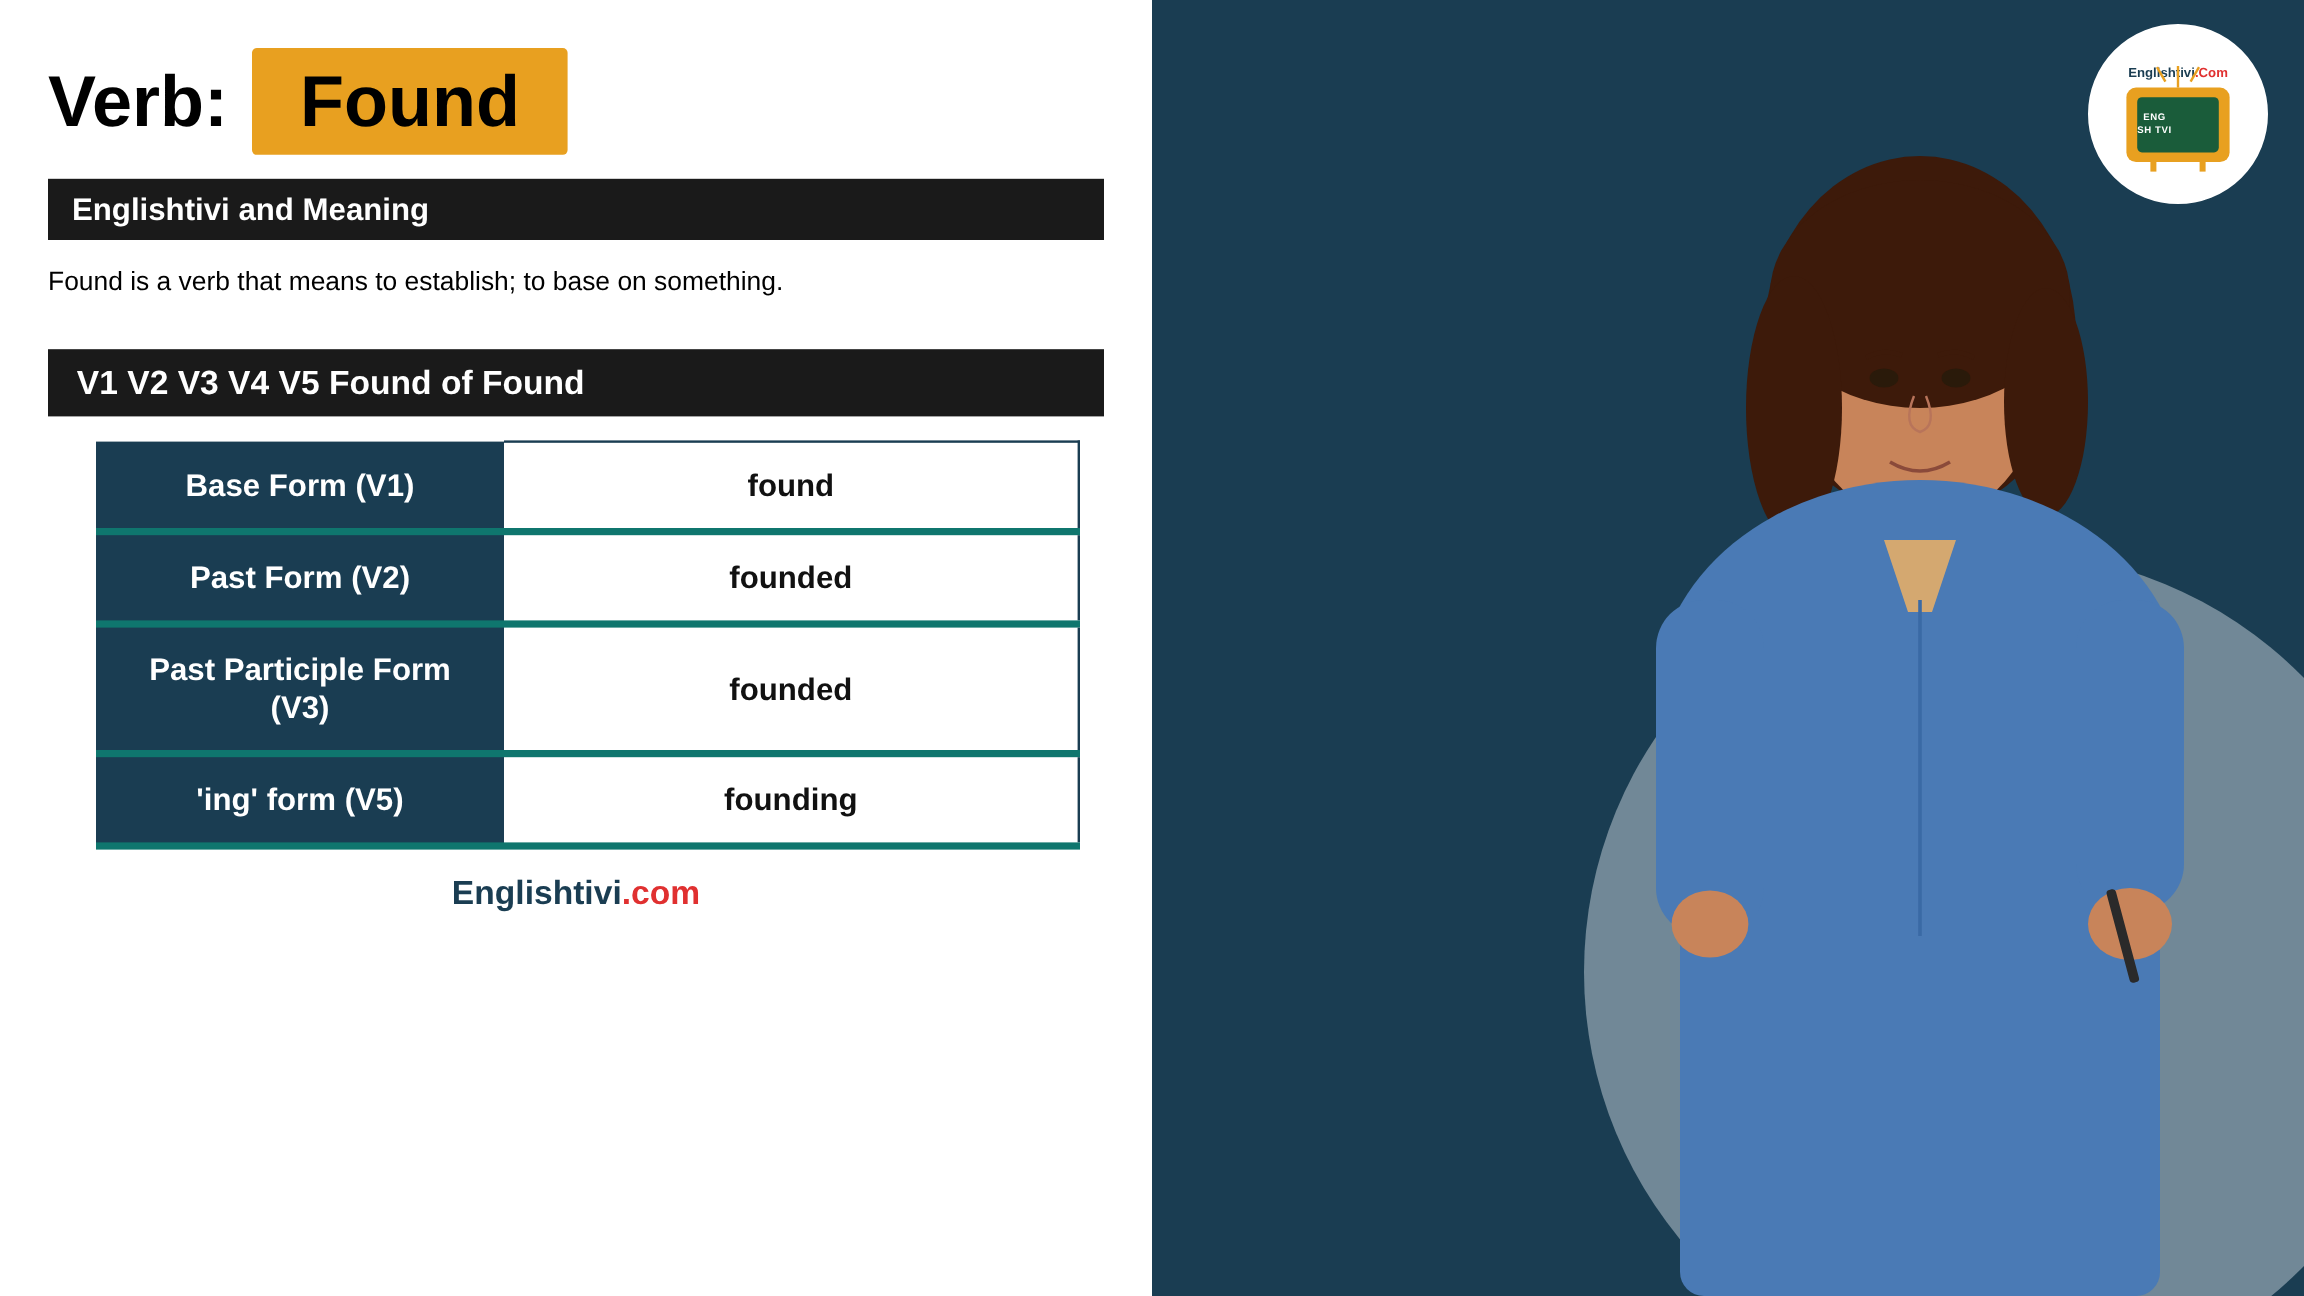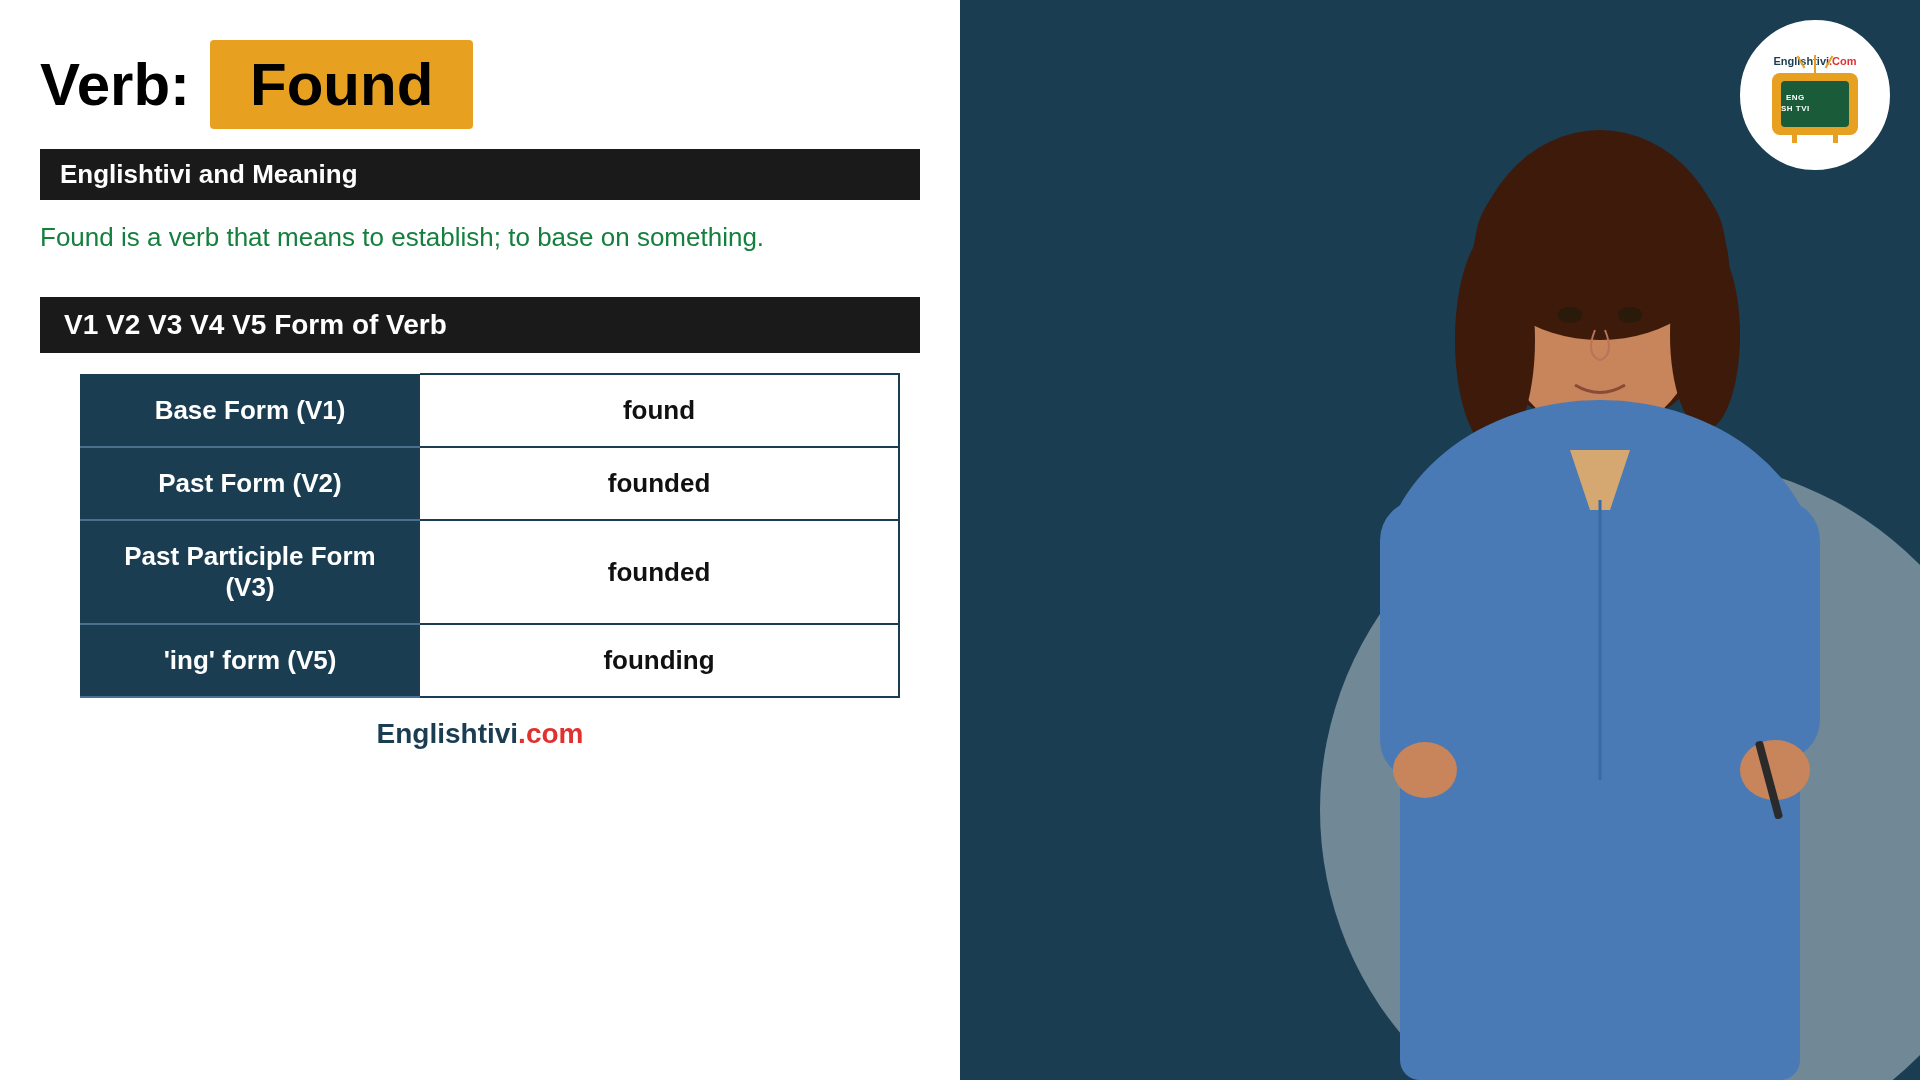--- a/index.html
+++ b/index.html
@@ -119,22 +119,22 @@
     }
 
     .definition-label {
       font-size: 26px;
       font-weight: 900;
       color: #ffffff;
       font-family: Arial, sans-serif;
     }
 
     .definition-text {
-      font-size: 26px;
-      color: #15803d;
+      font-size: 22px;
+      color: #000000;
       font-family: Arial, sans-serif;
       margin-bottom: 40px;
       line-height: 1.5;
     }
 
     
     .v-form-label-box {
       background: #1a1a1a;
       padding: 12px 24px;
       display: inline-block;
@@ -149,21 +149,21 @@
     }
 
     
     .verb-table {
       width: 820px;
       border-collapse: collapse;
       margin-left: 40px;
     }
 
     .verb-table tr {
-      border-bottom: 2px solid #0f766e;
+      border-bottom: 6px solid #0f766e;
     }
 
     .verb-table td {
       padding: 20px 30px;
       font-size: 26px;
       font-family: Arial, sans-serif;
     }
 
     .verb-table .col-label {
       background: #1a3d52;
@@ -223,21 +223,21 @@
     </div>
   </div>
 
   <div class="definition-label-box">
     <span class="definition-label">Englishtivi and Meaning</span>
   </div>
 
   <p class="definition-text">Found is a verb that means to establish; to base on something.</p>
 
   <div class="v-form-label-box">
-    <span class="v-form-label">V1 V2 V3 V4 V5 Form of Verb</span>
+    <span class="v-form-label">V1 V2 V3 V4 V5 Found of Found</span>
   </div>
 
   <table class="verb-table">
     <tbody id="table-body">
     <tr>
           <td class="col-label">Base Form (V1)</td>
           <td class="col-value">found</td>
         </tr>
         <tr>
           <td class="col-label">Past Form (V2)</td>

